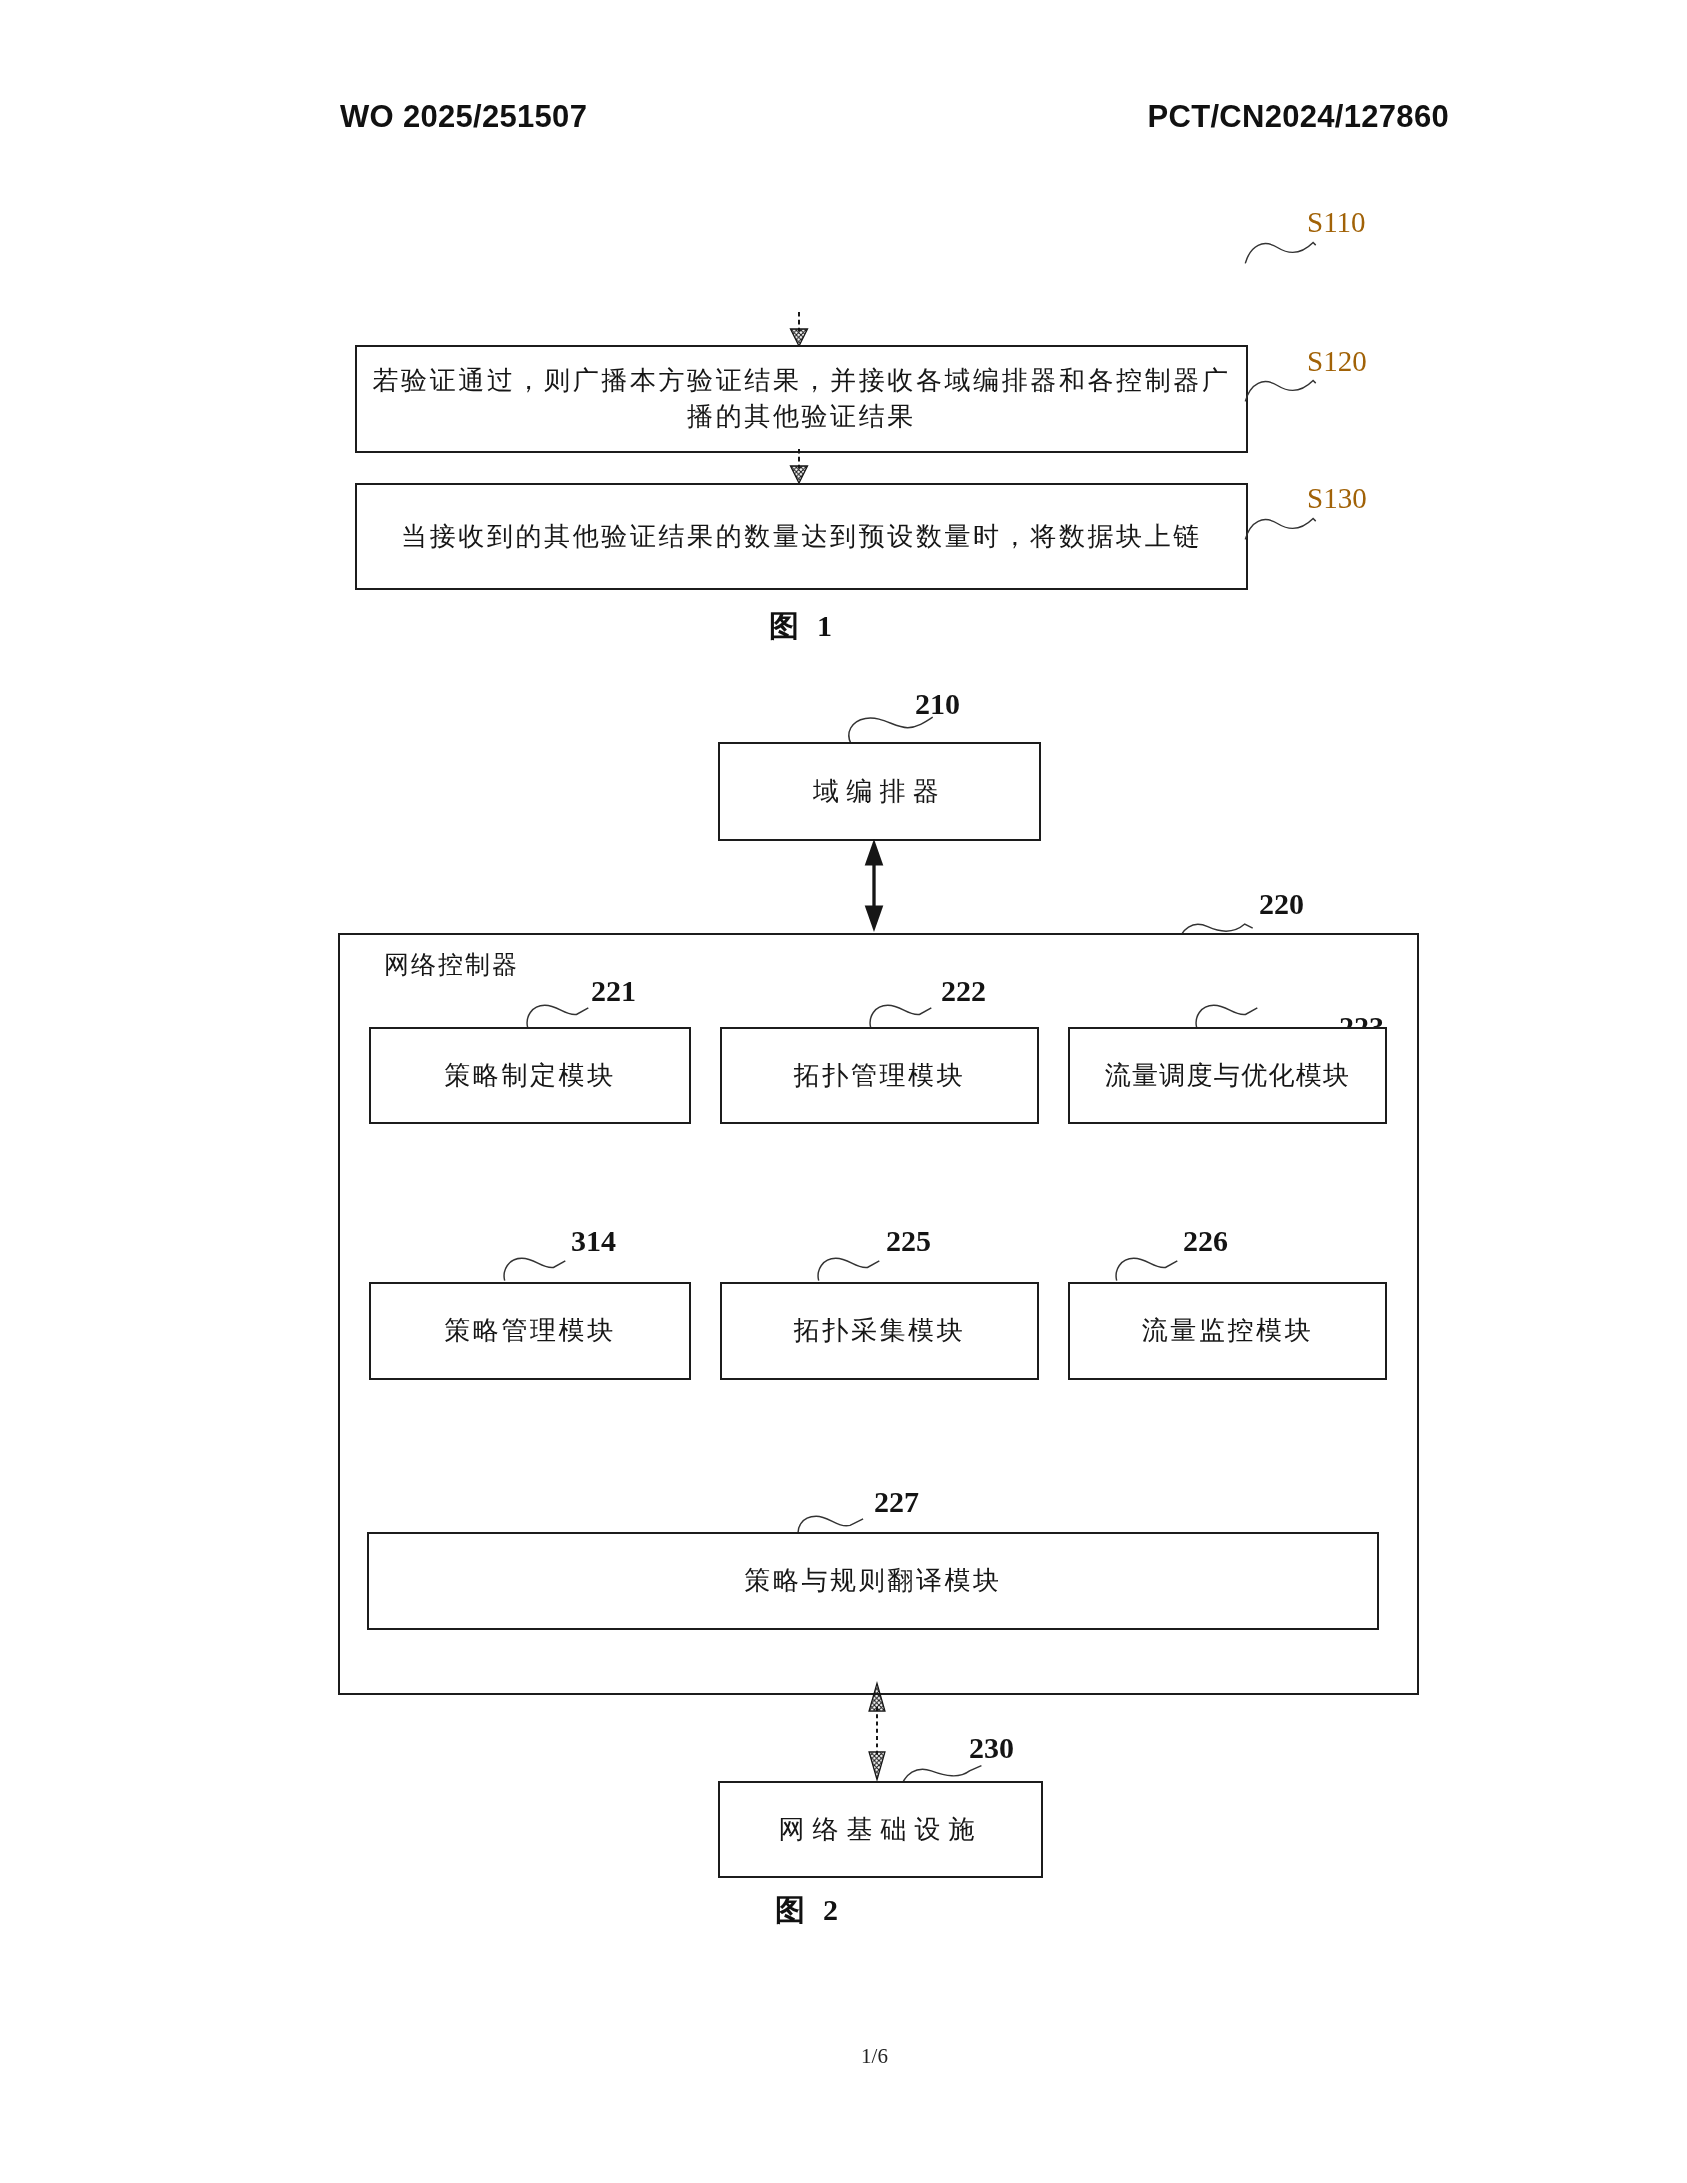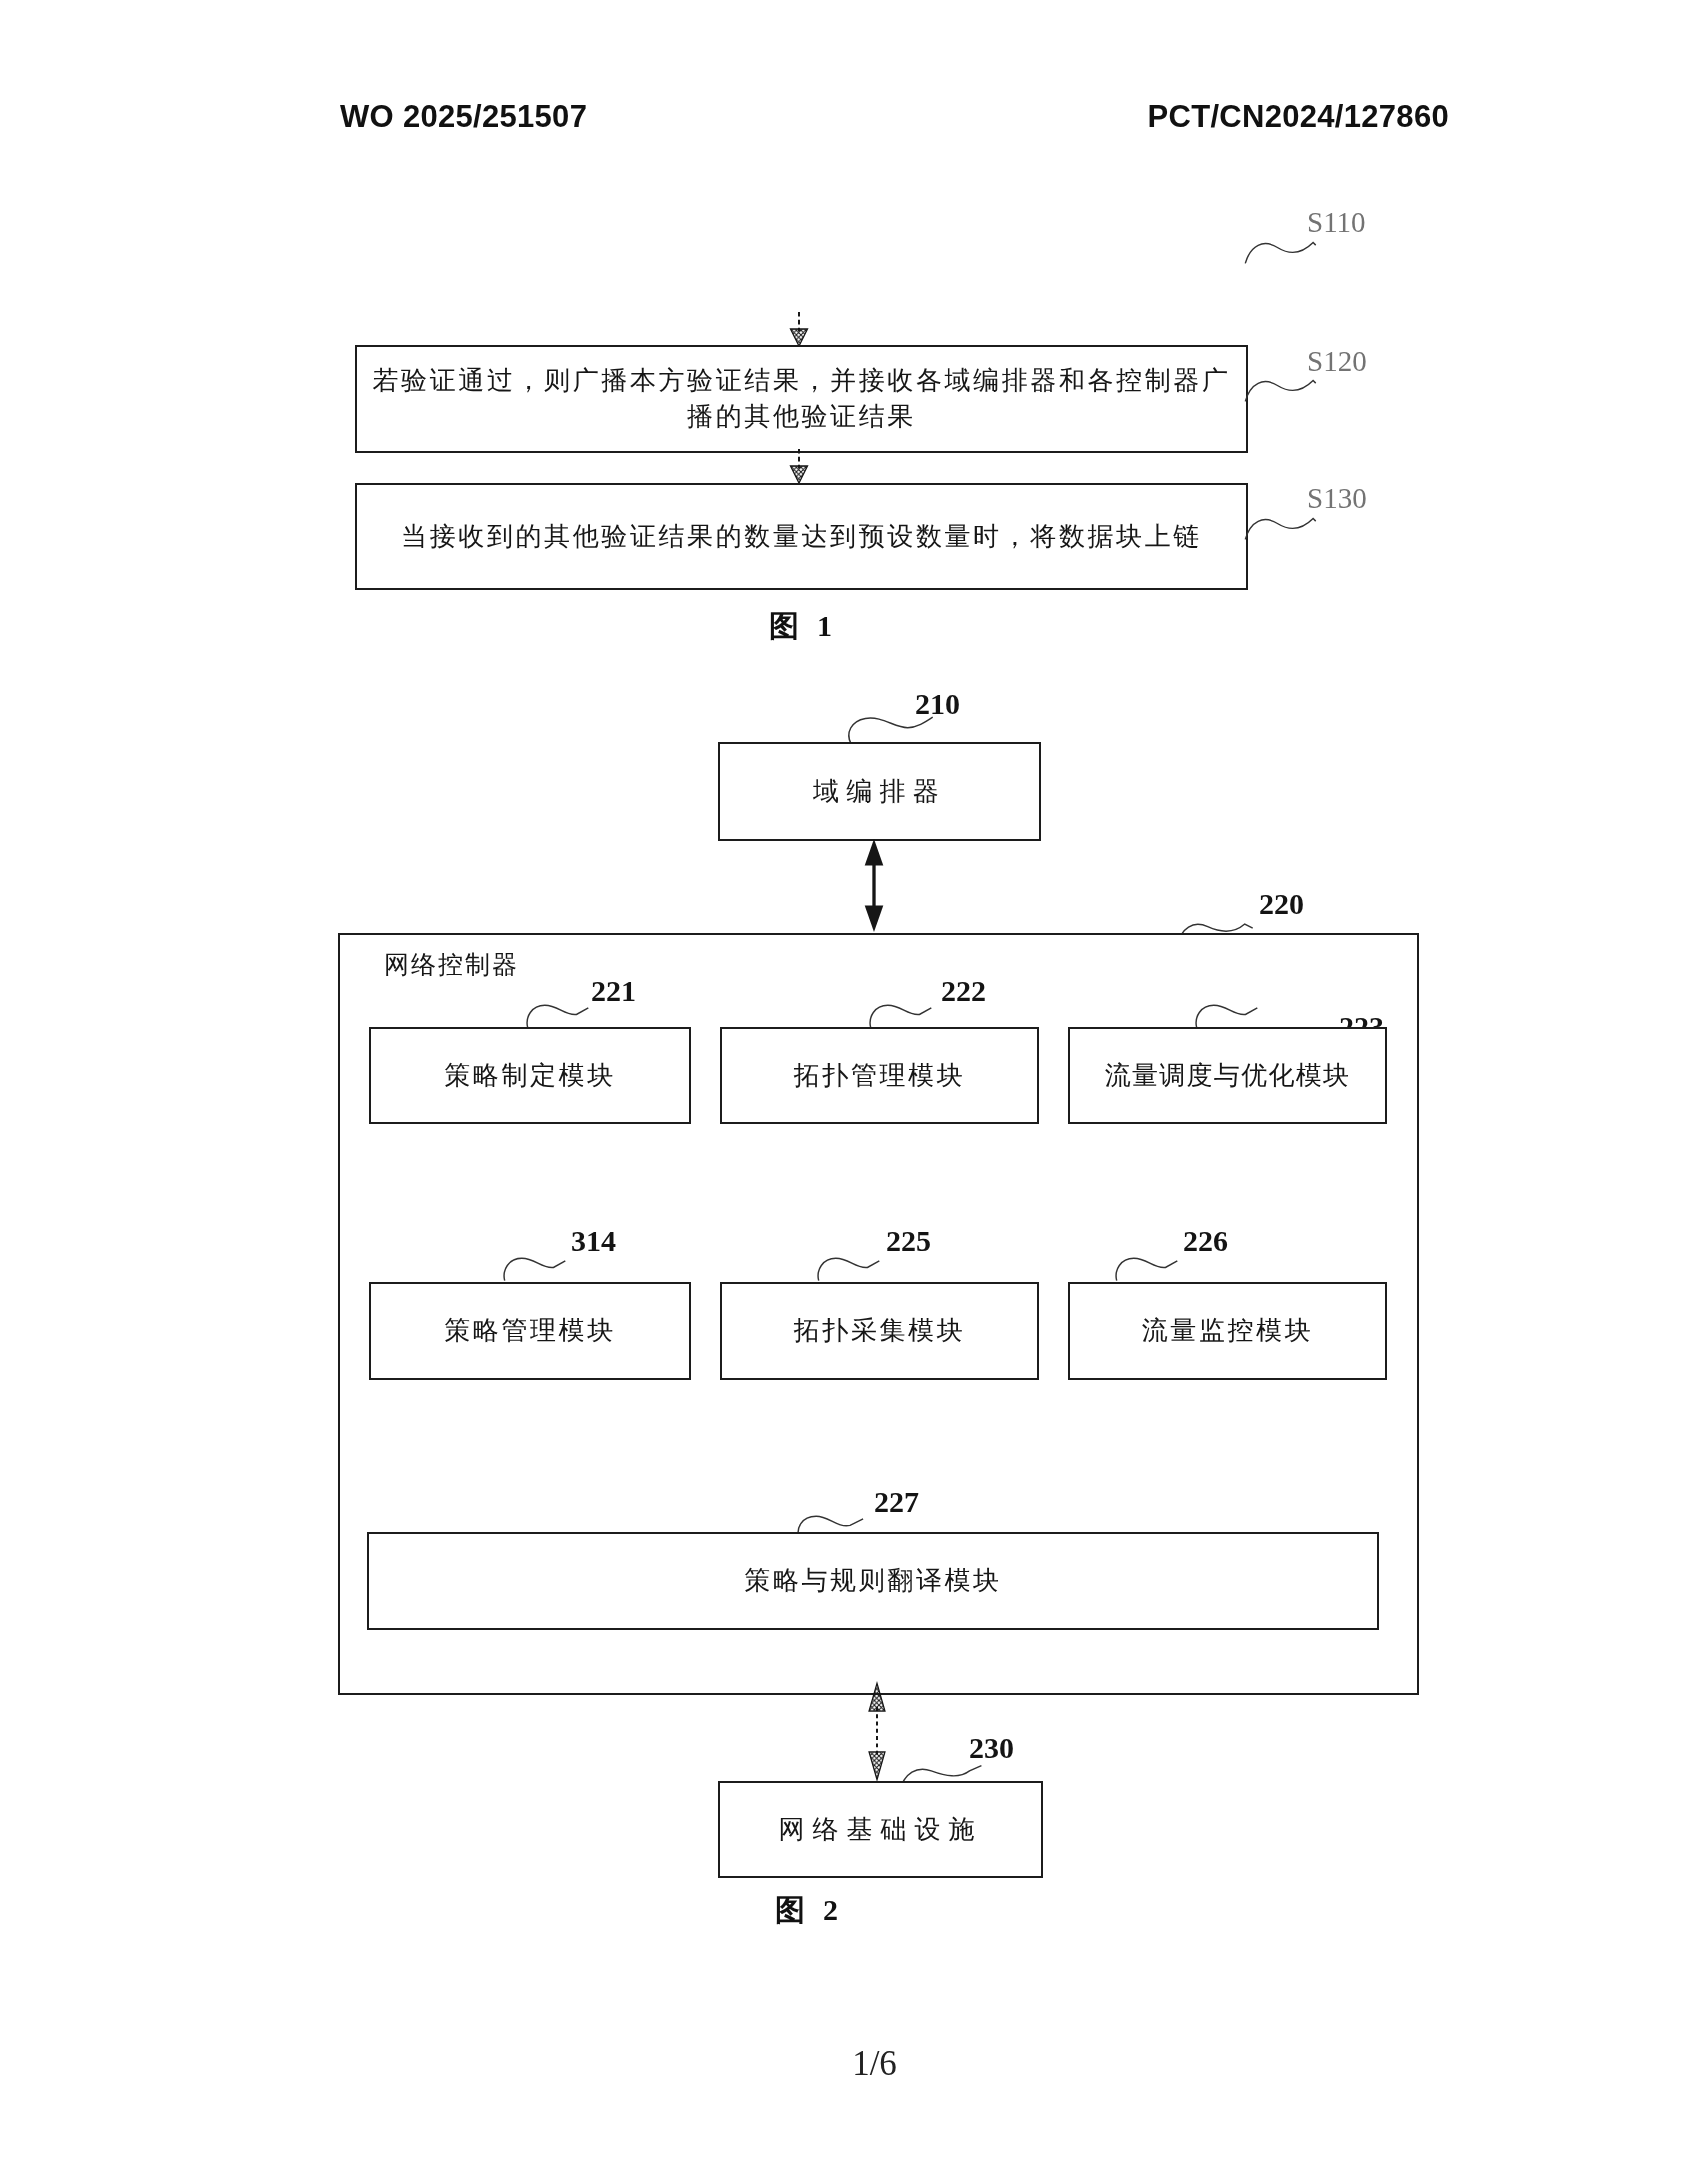--- a/index.html
+++ b/index.html
@@ -26,30 +26,30 @@
   .cjk{
     font-family:"Liberation Serif","DejaVu Serif",serif;
     font-size:26px;color:#161616;letter-spacing:2.6px;line-height:36px;
   }
   .ref{
     font-family:"Liberation Serif","DejaVu Serif",serif;
     font-size:30px;color:#141414;white-space:nowrap;text-align:right;font-weight:bold;
   }
   .slabel{
     font-family:"Liberation Serif","DejaVu Serif",serif;
-    font-size:29px;color:#737373;white-space:nowrap;
+    font-size:29px;color:#a16207;white-space:nowrap;
   }
   .caption{
     font-family:"Liberation Serif","DejaVu Serif",serif;
     font-weight:bold;font-size:30px;color:#111;
     text-align:left;letter-spacing:5.3px;white-space:nowrap;
   }
   .footer-num{
     font-family:"Liberation Serif","DejaVu Serif",serif;
-    font-size:35px;color:#222;text-align:center;
+    font-size:21px;color:#222;text-align:center;
   }
   svg{display:block;overflow:visible;}
 </style>
 </head>
 <body>
 
 <div class="page">
 
   <svg class="abs" width="0" height="0">
     <defs>

